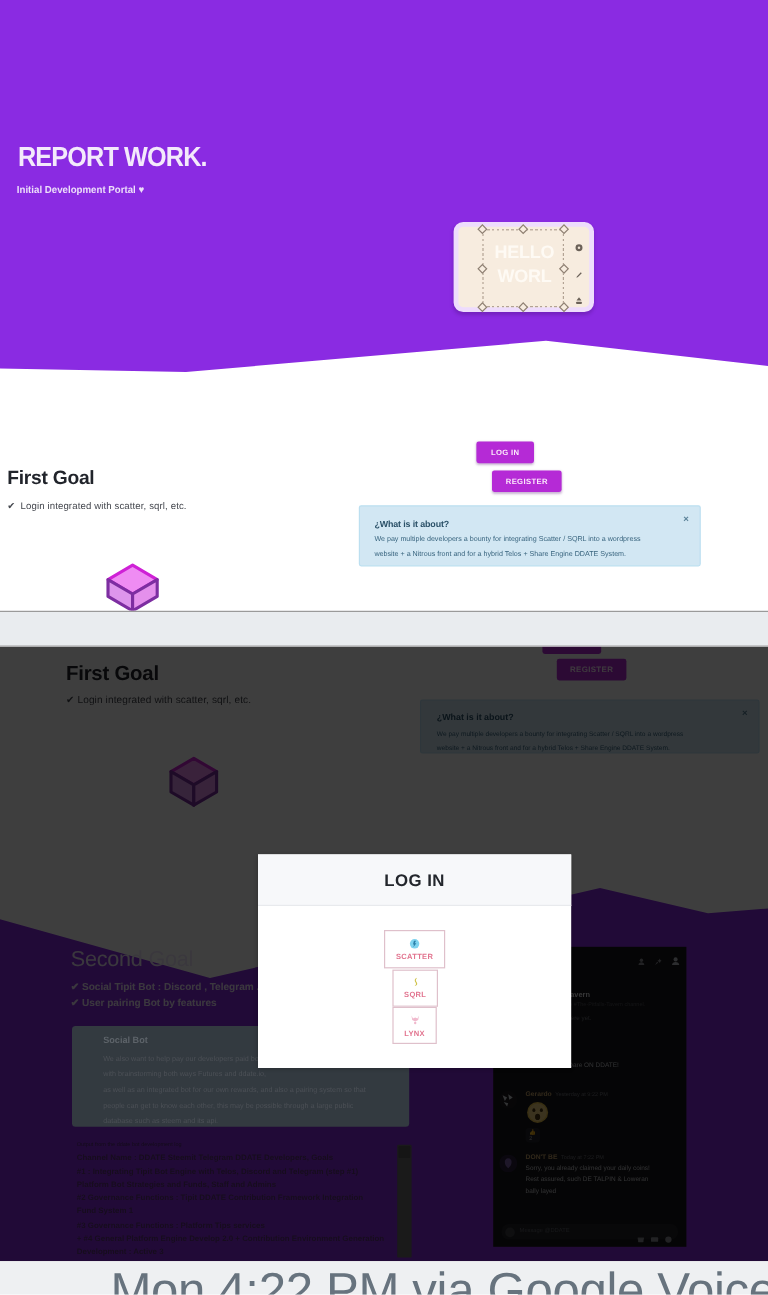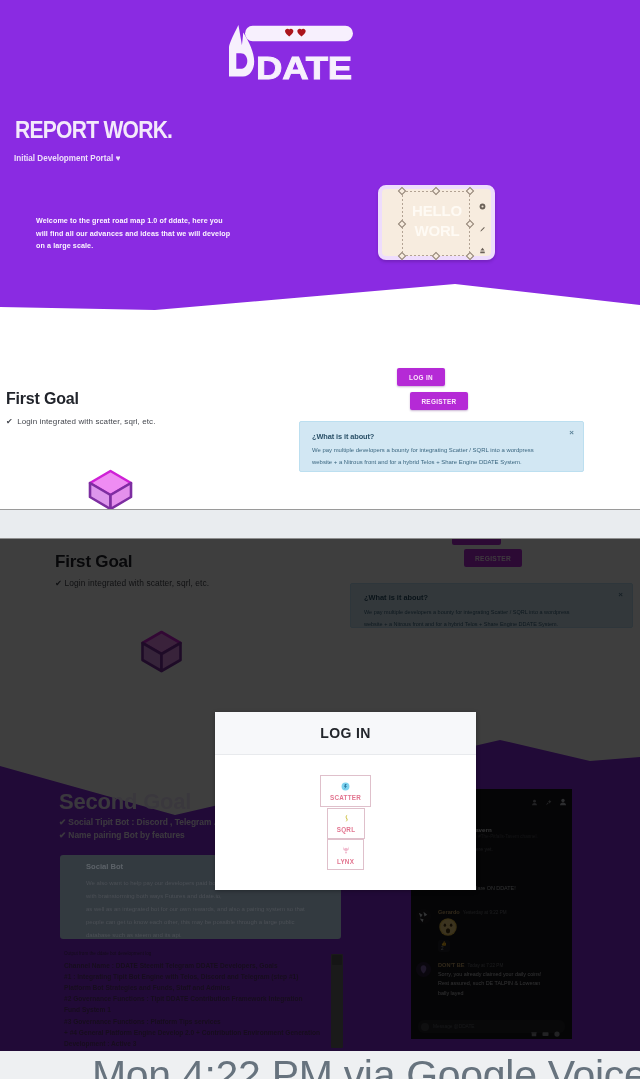--- a/index.html
+++ b/index.html
@@ -78,21 +78,21 @@
              border-radius:2px;}
   .b-alert{position:absolute;left:350px;top:44px;width:283px;height:45px;background:#d2e7f3;
            border:1px solid #bcdff0;border-radius:2px;box-sizing:border-box;padding:9px 13px 0 13px;}
   .b-alert h4{margin:0;font-size:7.4px;font-weight:bold;color:#2b5168;}
   .b-alert p{margin:5px 0 0 0;font-size:5.5px;line-height:11.6px;color:#39657f;white-space:nowrap;}
   .b-alert .x{position:absolute;right:9px;top:7px;font-size:8px;line-height:1;color:#5b8298;font-weight:bold;}
 
   
   .b-purple{position:absolute;left:0;top:195px;width:640px;height:317px;background:#8a2be2;
             clip-path:polygon(0 32px,175px 81px,500px 6px,590px 27px,640px 23px,640px 317px,0 317px);}
-  .b-g2-title{position:absolute;left:59px;top:251px;margin:0;font-size:22px;font-weight:bold;
+  .b-g2-title{position:absolute;left:59px;top:251px;margin:0;font-size:18px;font-weight:normal;
               color:#efe4fb;letter-spacing:-0.2px;line-height:1.1;}
   .b-g2-items{position:absolute;left:59px;top:277px;font-size:8.4px;color:#f2e7fd;line-height:12.5px;font-weight:bold;}
   .b-card{position:absolute;left:60px;top:316px;width:281px;height:84px;background:#333a40;
           border-radius:3px;box-sizing:border-box;padding:7px 26px;overflow:hidden;z-index:45;}
   .b-card h5{margin:0 0 6px 0;font-size:7.6px;font-weight:bold;color:#5d6369;}
   .b-card p{margin:0;font-size:6.0px;line-height:12.9px;color:#4c5056;white-space:nowrap;}
   .b-log{position:absolute;left:64px;top:409px;width:264px;font-size:6.6px;line-height:11.1px;
          color:#5a3377;font-weight:bold;letter-spacing:0px;white-space:nowrap;overflow:hidden;height:100px;}
   .b-log-h{font-size:4.6px;font-weight:normal;color:#4a2b66;margin-bottom:1px;}
   .b-scroll{position:absolute;left:331px;top:415px;width:12px;height:94px;background:#6a6a6a;border-radius:1px;}
@@ -138,45 +138,23 @@
   .lbtn-lynx{left:112px;top:84px;width:37px;height:31px;}
 </style>
 </head>
 <body>
 
 <div class="page">
 
   <div class="shot1">
     <div class="hero"></div>
 
-    <div class="logo">
-      <div class="logo-wrap">
-        <svg width="124" height="58" viewBox="0 0 124 58">
-
-          <rect x="16" y="0.8" width="108" height="15.5" rx="7.7" fill="#f7f0fd"></rect>
-
-          <path d="M9.4 0 C7.0 5.0 3.8 11.0 1.9 15.8 C0.8 18.5 0 20.8 0 22.5
-                   L0 51.6 L14.0 51.6 C20.8 51.6 25.2 44.5 25.2 36.5
-                   C25.2 28.0 20.0 16.5 14.2 7.6 C14.0 11.5 13.4 16.2 12.9 20.2
-                   C12.0 14.6 10.6 6.5 9.4 0 Z" fill="#f7f0fd"></path>
-          <path d="M7.3 28.3 L7.3 43.8 L11.6 43.8 C15.8 43.8 18.3 40.2 18.3 36.0
-                   C18.3 31.8 15.8 28.3 11.6 28.3 Z" fill="#8a2be2"></path>
-          <text x="27" y="54" font-family="&quot;Liberation Sans&quot;, sans-serif" font-size="31" textLength="96" lengthAdjust="spacingAndGlyphs" font-weight="bold" fill="#f7f0fd" stroke="#f7f0fd" stroke-width="0.8" letter-spacing="-0.2">DATE</text>
-
-          <g>
-            <path d="M60.2 4.6 c-1.2 -1.9 -4.2 -0.8 -4.2 1.5 c0 2.3 2.4 4.0 4.2 5.5 c1.8 -1.5 4.2 -3.2 4.2 -5.5 c0 -2.3 -3.0 -3.4 -4.2 -1.5 z" fill="#ab141c"></path>
-            <path d="M72.5 4.6 c-1.2 -1.9 -4.2 -0.8 -4.2 1.5 c0 2.3 2.4 4.0 4.2 5.5 c1.8 -1.5 4.2 -3.2 4.2 -5.5 c0 -2.3 -3.0 -3.4 -4.2 -1.5 z" fill="#ab141c"></path>
-          </g>
-        </svg>
-      </div>
-    </div>
 
     <h1 class="hero-title">REPORT WORK.</h1>
     <div class="hero-sub">Initial Development Portal ♥</div>
-    <p class="hero-para"><span>Welcome to the great road map 1.0 of ddate, here you</span><br><span>will find all our advances and ideas that we will develop</span><br><span>on a large scale.</span></p>
 
     <div class="card">
       <div class="card-text">HELLO WORL</div>
       <div class="sel">
         <span class="hnd" style="left:-3px;top:-3px"></span>
         <span class="hnd" style="left:31px;top:-3px"></span>
         <span class="hnd" style="left:65px;top:-3px"></span>
         <span class="hnd" style="left:-3px;top:29.5px"></span>
         <span class="hnd" style="left:65px;top:29.5px"></span>
         <span class="hnd" style="left:-3px;top:62px"></span>
@@ -248,21 +226,21 @@
       <div class="b-alert">
         <span class="x">×</span>
         <h4>¿What is it about?</h4>
         <p><span>We pay multiple developers a bounty for integrating Scatter / SQRL into a wordpress</span><br><span>website + a Nitrous front and for a hybrid Telos + Share Engine DDATE System.</span></p>
       </div>
 
       <div class="b-purple"></div>
       <h2 class="b-g2-title">Second Goal</h2>
       <div class="b-g2-items">
         <div><span>✔</span> <span>Social Tipit Bot : Discord , Telegram ...</span></div>
-        <div><span>✔</span> <span>Name pairing Bot by features</span></div>
+        <div><span>✔</span> <span>User pairing Bot by features</span></div>
       </div>
       <div class="b-card">
         <h5>Social Bot</h5>
         <p><span>We also want to help pay our developers paid bounties</span><br><span>with brainstorming both ways Futures and ddate.io,</span><br><span>as well as an integrated bot for our own rewards, and also a pairing system so that</span><br><span>people can get to know each other, this may be possible through a large public</span><br><span>database such as steem and its api.</span></p>
       </div>
       <div class="b-log">
         <div class="b-log-h">Output from the ddate bot development log</div>
         <div>Channel Name : DDATE Steemit Telegram DDATE Developers, Goals</div>
         <div>#1 : Integrating Tipit Bot Engine with Telos, Discord and Telegram (step #1)</div>
         <div>Platform Bot Strategies and Funds, Staff and Admins</div>

